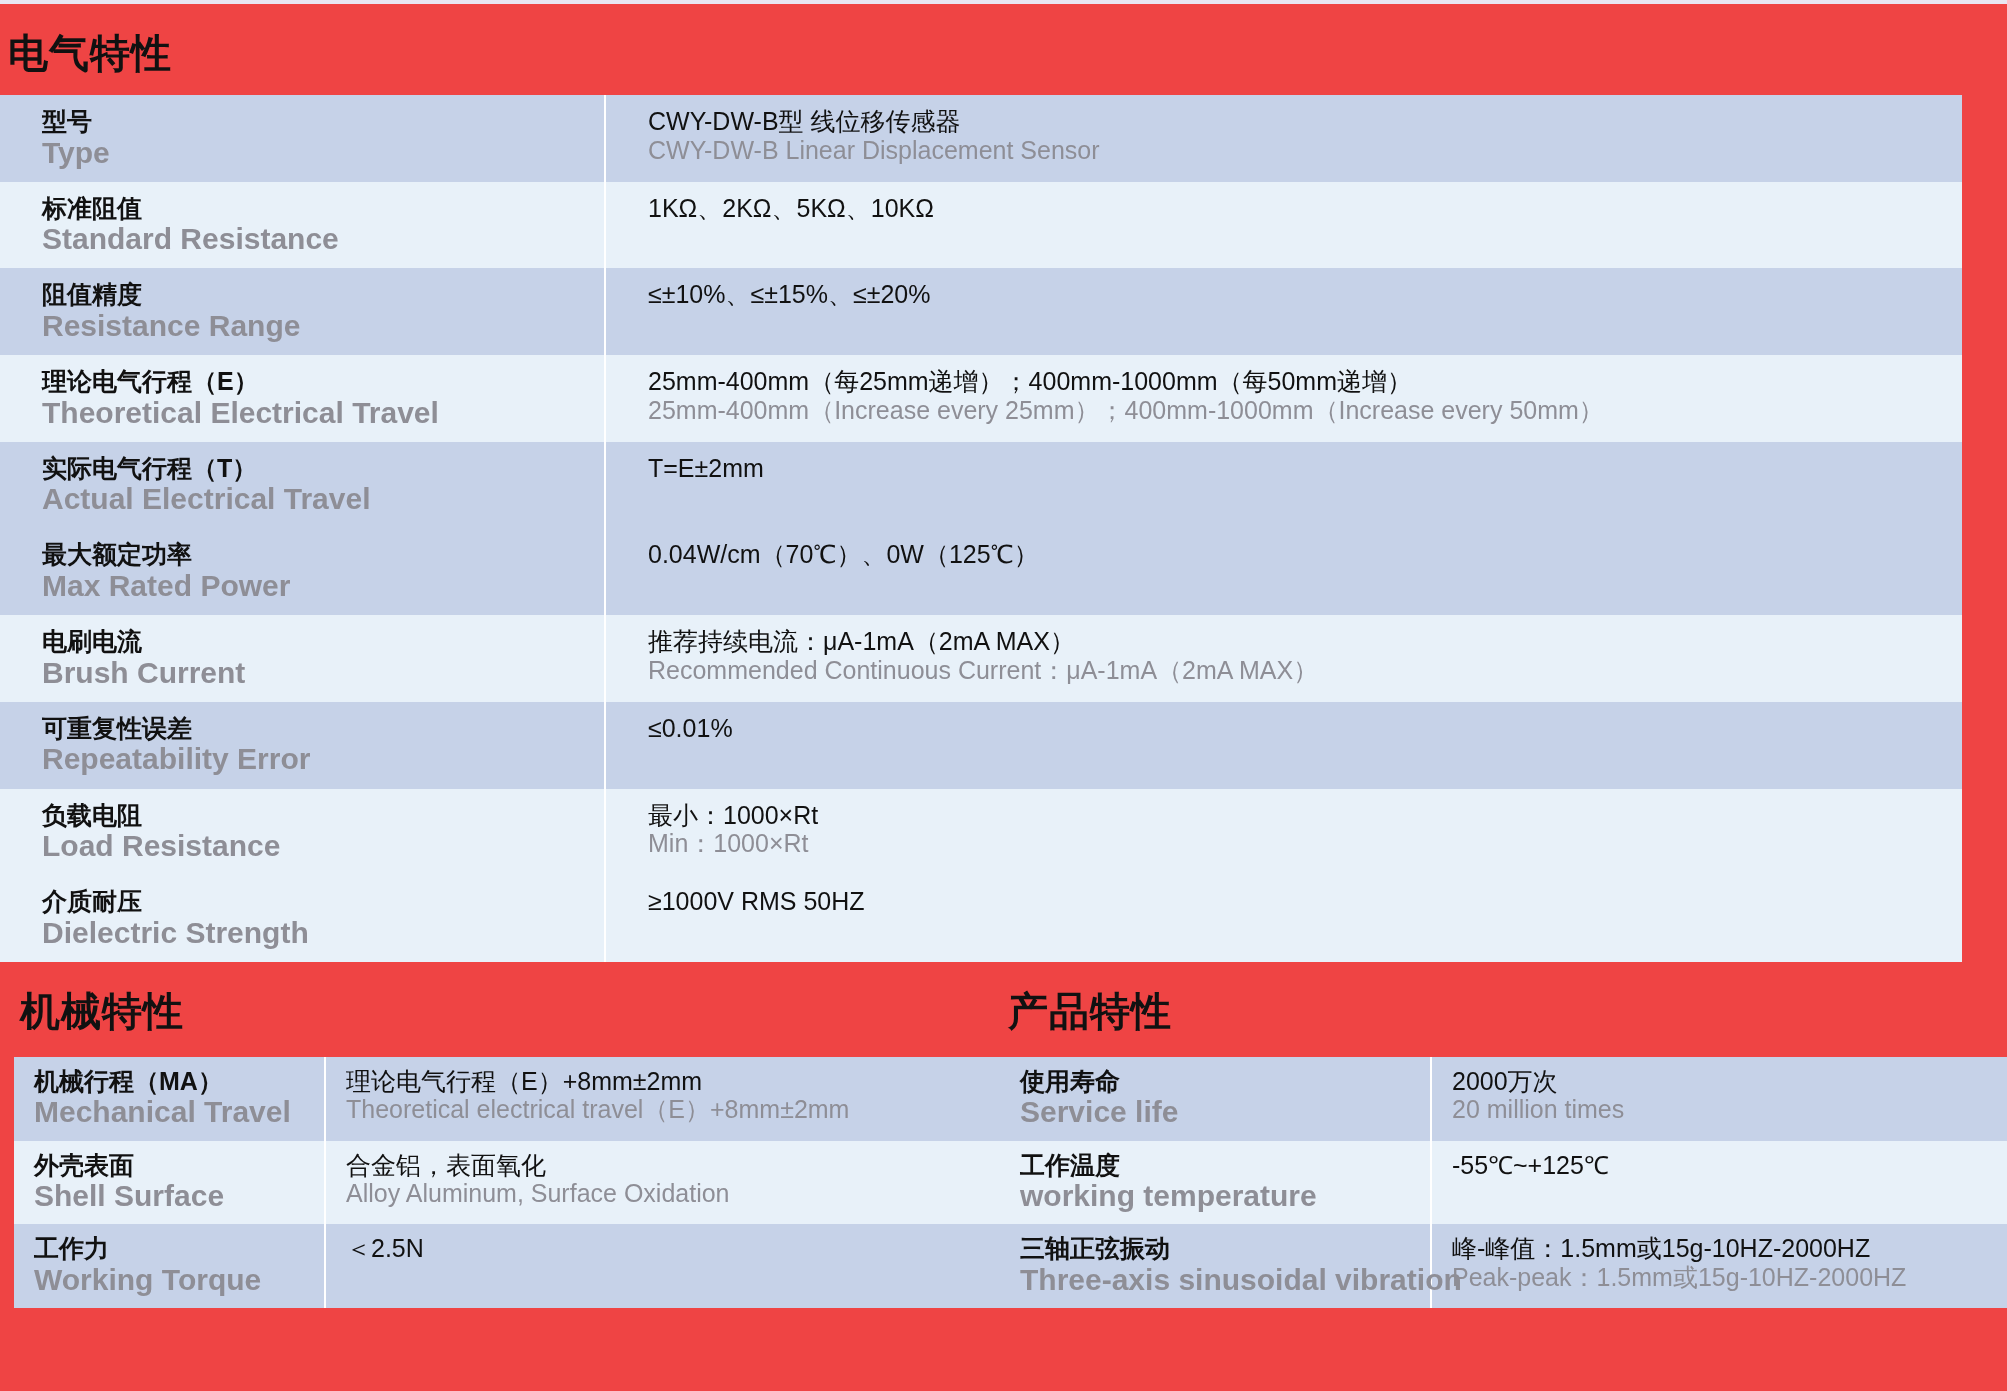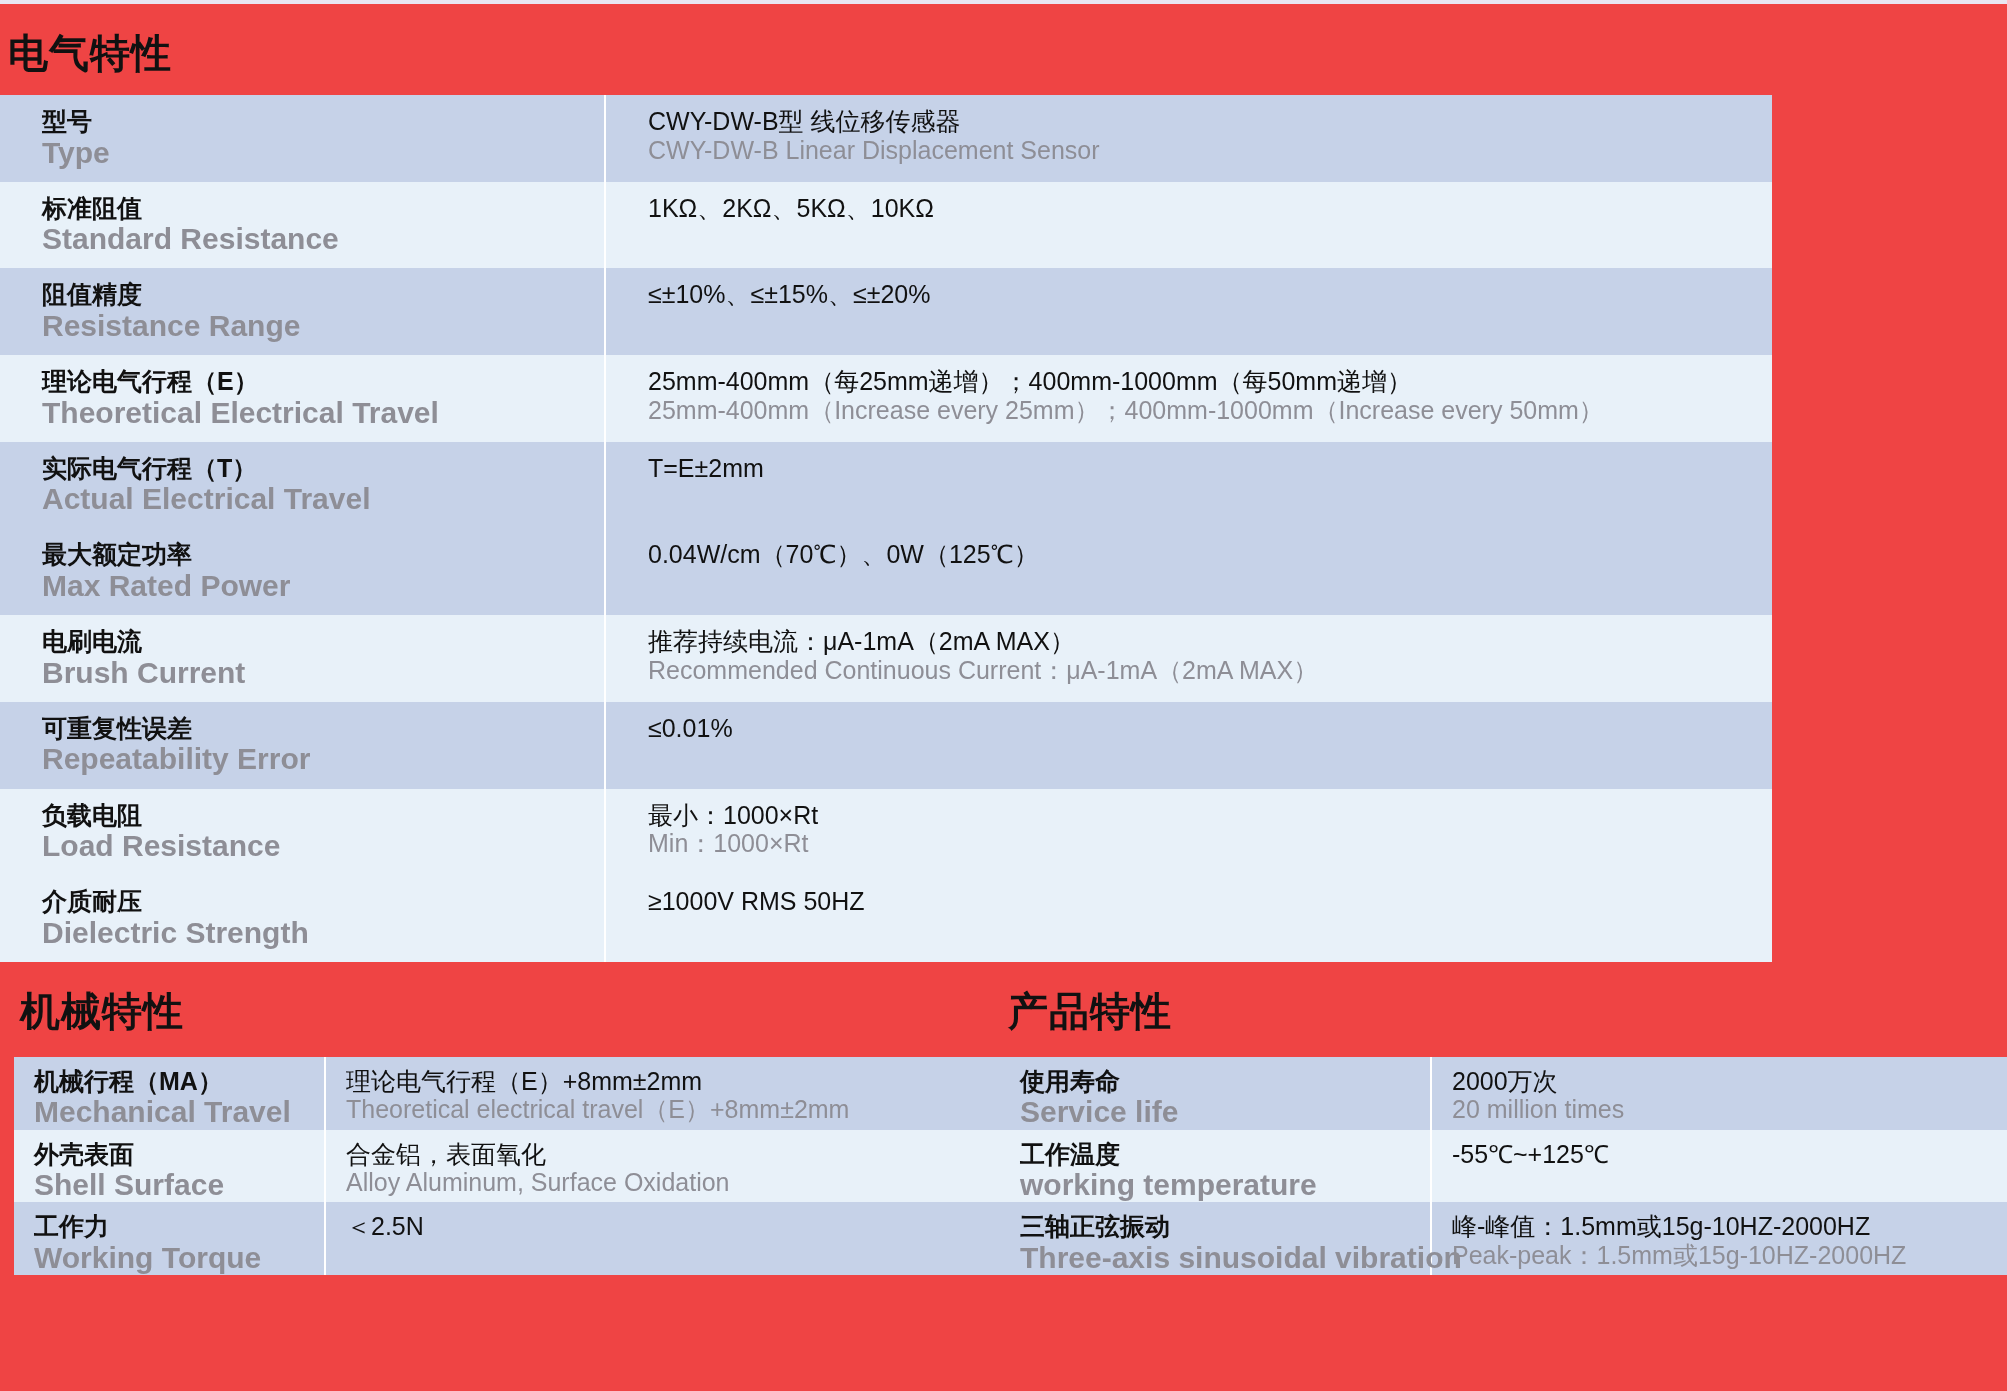--- a/index.html
+++ b/index.html
@@ -41,21 +41,21 @@
     font-size: 40px;
     font-weight: bold;
     margin: 0;
     padding: 22px 0 14px 8px;
     letter-spacing: 1px;
     color: #111111;
   }
 
   
   .elec-table {
-    width: 1772px;
+    width: 1962px;
     border-collapse: collapse;
     table-layout: fixed;
   }
   .elec-table td {
     vertical-align: top;
     padding: 12px 0 12px 42px;
     line-height: 1.14;
   }
   .elec-table td.label { width: 562px; }
   .elec-table tr.odd  td { background: #c6d2e8; }
@@ -102,21 +102,21 @@
   .bottom-col-right {
     width: 1007px;
     box-sizing: border-box;
   }
   .sub-table {
     border-collapse: collapse;
     table-layout: fixed;
   }
   .sub-table td {
     vertical-align: top;
-    padding: 10px 0 0 20px;
+    padding: 10px 0 11px 20px;
     line-height: 1.14;
   }
   .sub-table tr.odd  td { background: #c6d2e8; }
   .sub-table tr.even td { background: #e8f1f9; }
   .sub-table td.label { border-right: 2px solid #ffffff; }
 
   .left-table { width: 972px; margin-left: 14px; }
   .left-table td.label { width: 290px; }
   .left-table td.value { width: 682px; }
 

